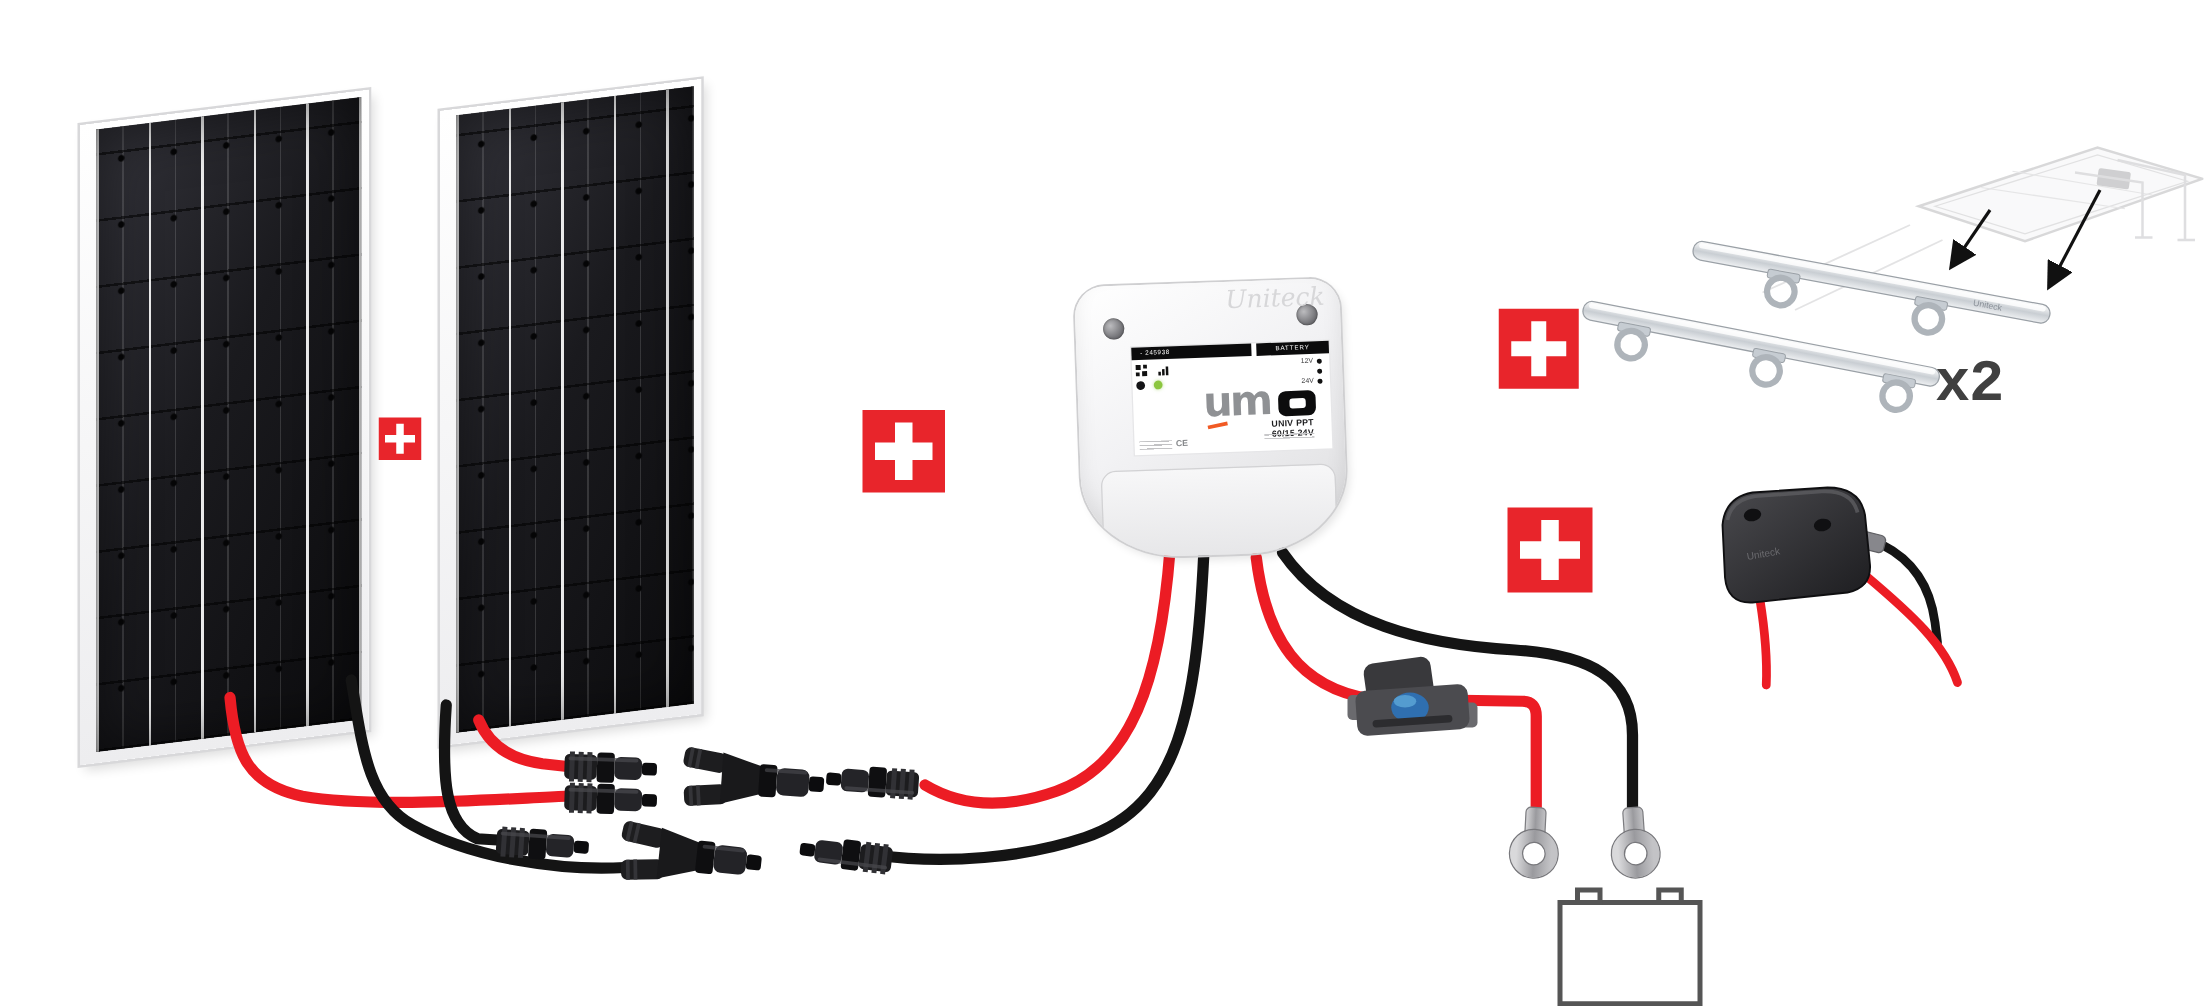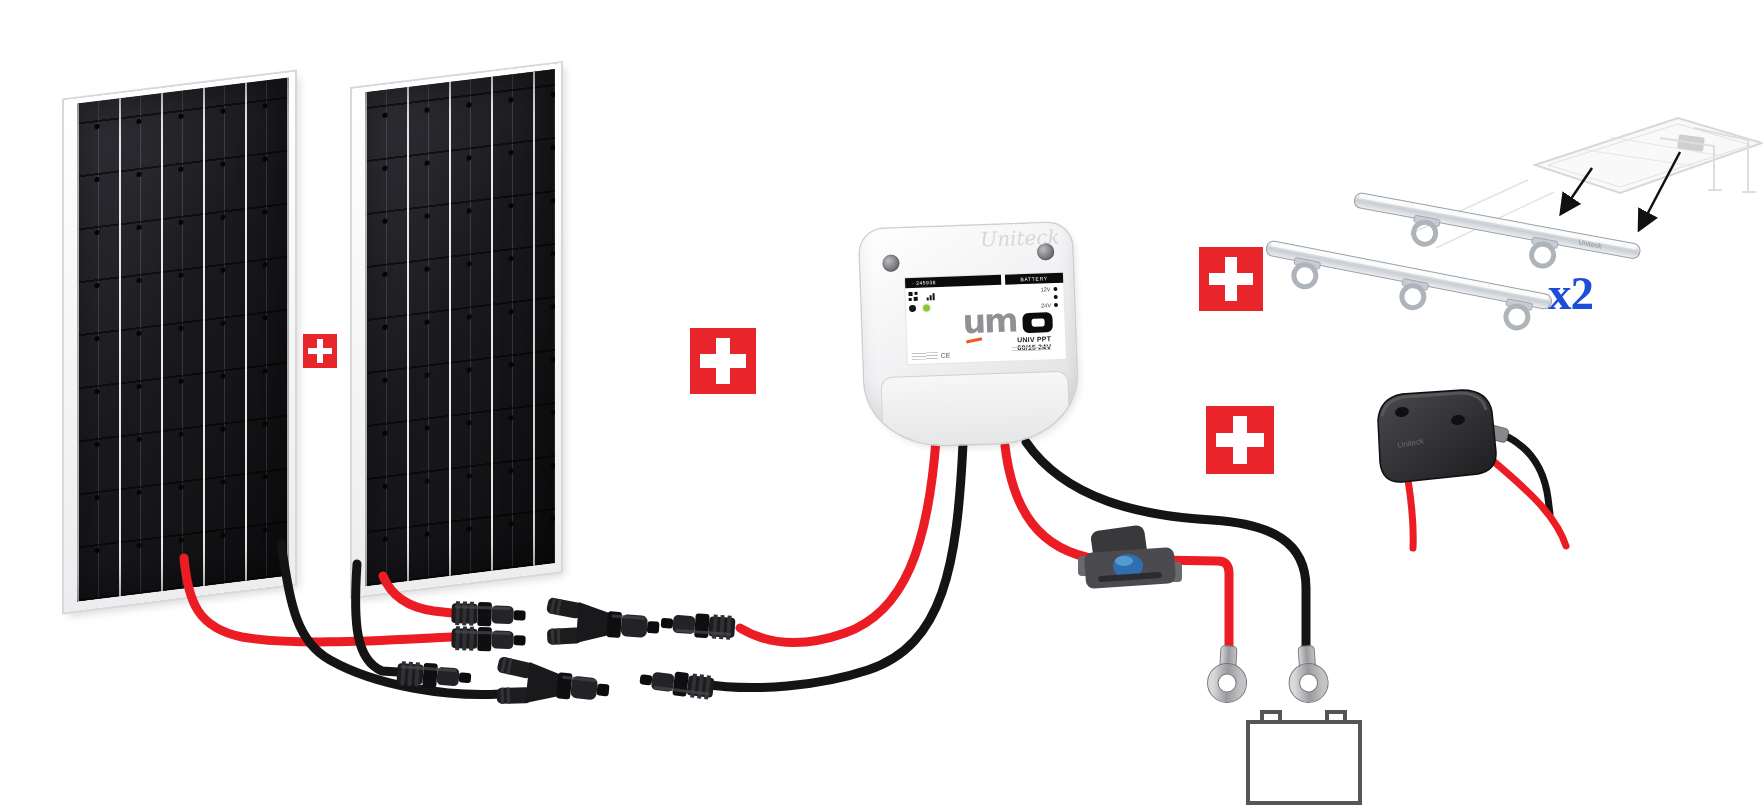--- a/index.html
+++ b/index.html
@@ -82,22 +82,22 @@
   .pwr{margin-top:4px;margin-left:16px;width:30px;height:20px;background:#0c0c0d;border-radius:6px;
        display:flex;align-items:center;justify-content:center;}
   .pwr span{width:13px;height:8px;background:#fff;border-radius:2.5px;}
   .model{margin-top:3px;font-size:7px;font-weight:bold;color:#1c1c1e;line-height:1.2;
          letter-spacing:.2px;padding-left:10px;}
   .ctrl-flap{position:absolute;left:16px;right:8px;top:148px;height:80px;
      background:linear-gradient(#f7f7f8,#e4e4e6);border:1px solid #d2d2d4;
      border-radius:12px 12px 0 0;}
 
   
-  .x2{position:absolute;left:1548px;top:266px;font-size:47px;font-weight:800;color:#1d4ed8;
-      letter-spacing:-1px;font-family:Liberation Serif, serif;}
+  .x2{position:absolute;left:1548px;top:282px;font-size:47px;font-weight:800;color:#404040;
+      letter-spacing:-1px;font-family:Liberation Mono, monospace;}
 </style>
 </head>
 <body>
 
 <div class="canvas">
 
   <div class="panel panel1">
     <div class="panel-inner"></div>
   </div>
   <div class="panel panel2">

